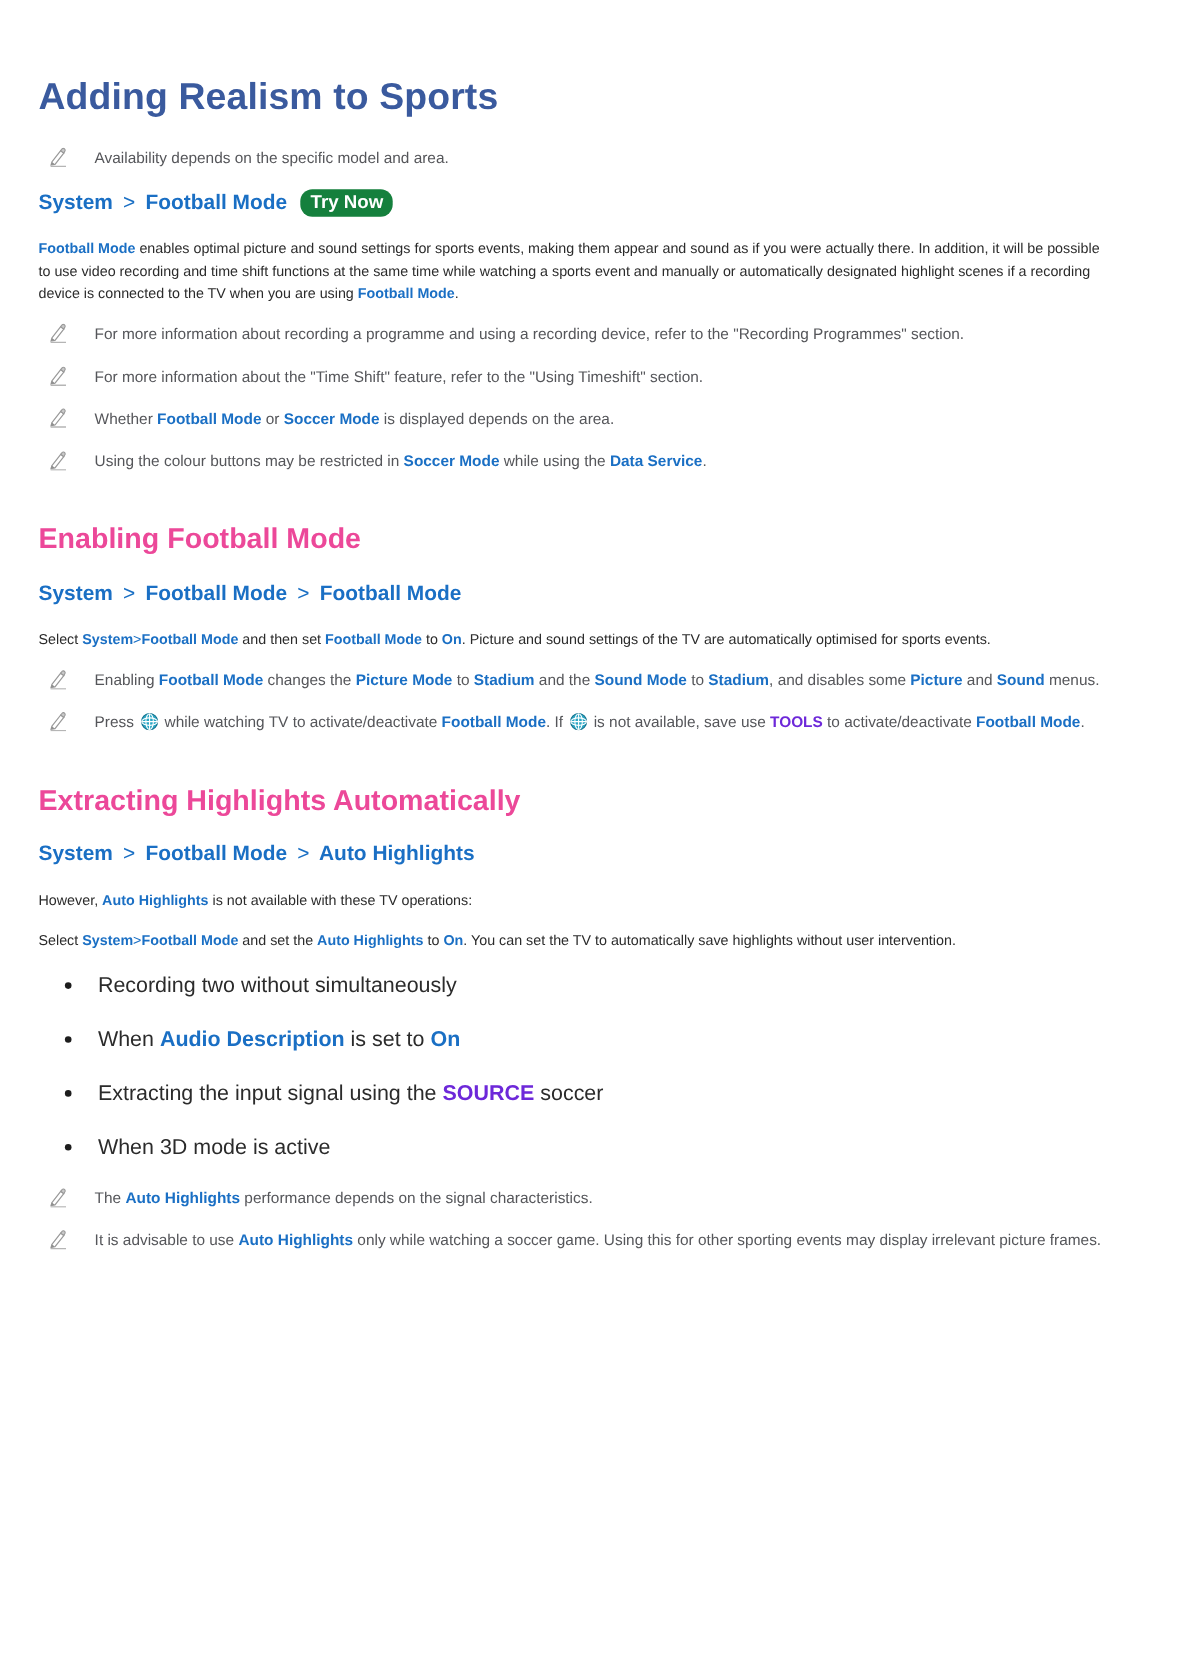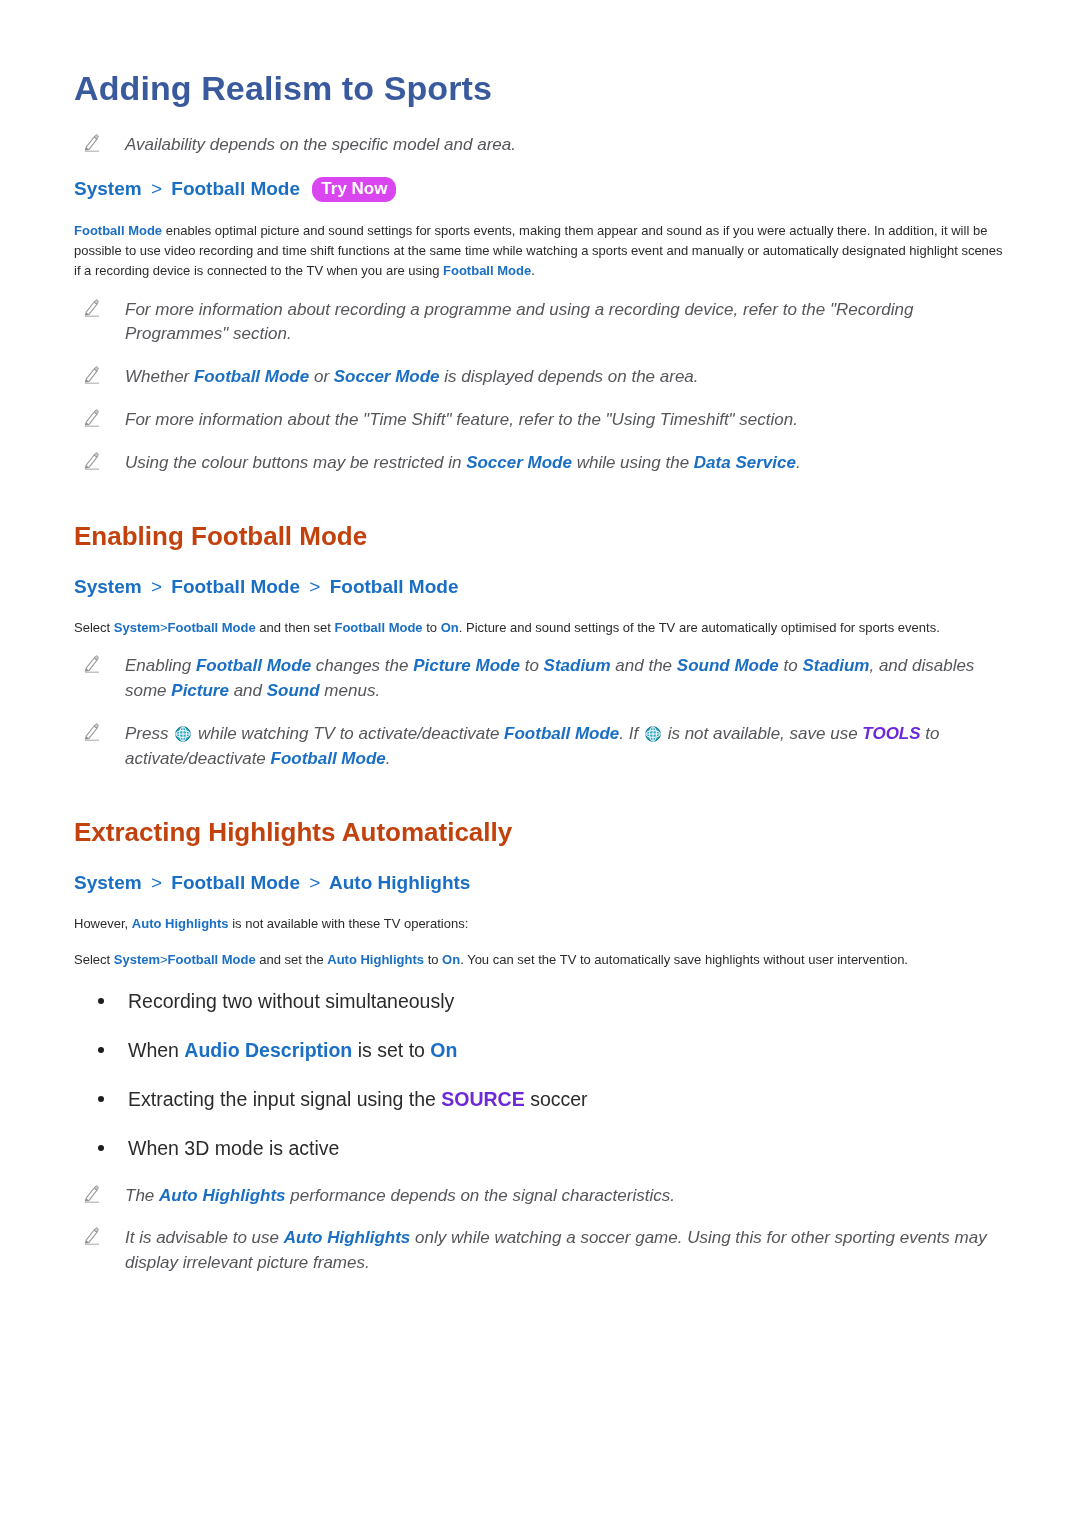--- a/index.html
+++ b/index.html
@@ -12,57 +12,57 @@
     height: 1527px;
     font-family: "Liberation Sans", sans-serif;
     color: #2b2b2b;
     -webkit-font-smoothing: antialiased;
   }
   .page {
     position: relative;
     width: 1080px;
     height: 1204px;
     box-sizing: border-box;
-    padding: 60px 72px 0 74px;
+    padding: 60px 72px 0 35px;
     border-radius: 25px;
   }
 
   
   h1.doc-title {
     font-size: 34px;
     font-weight: bold;
     color: #3a5a9e;
     margin: 10px 0 26px 0;
     letter-spacing: .1px;
     line-height: 1.1;
   }
   h2.section-title {
     font-size: 26px;
     font-weight: bold;
-    color: #c2410c;
+    color: #ec4899;
     margin: 46px 0 22px 0;
     line-height: 1.15;
   }
 
   
   .breadcrumb {
     font-size: 19px;
     font-weight: bold;
     color: #1a6fc4;
     margin: 0 0 18px 0;
     line-height: 1.4;
   }
   .breadcrumb .sep {
     color: #1a6fc4;
     font-weight: normal;
     padding: 0 4px;
   }
   .trynow {
     display: inline-block;
-    background: #d946ef;
+    background: #15803d;
     color: #ffffff;
     font-size: 17px;
     font-weight: bold;
     border-radius: 11px;
     padding: 1px 9px 3px 9px;
     margin-left: 7px;
     vertical-align: 1px;
     line-height: 1.25;
   }
 
@@ -75,25 +75,24 @@
   }
   .kw      { color: #1a6fc4; font-weight: bold; }
   .kw-teal { color: #6d28d9; font-weight: bold; }
   .gt      { color: #1a6fc4; font-weight: normal; }
 
   
   .note {
     position: relative;
     display: block;
     padding-left: 51px;
-    font-size: 17px;
+    font-size: 14px;
     line-height: 1.46;
     color: #55565a;
     margin: 0 0 18px 0;
-    font-style: italic;
   }
   .note .kw, .note .kw-teal { font-weight: bold; }
   .note .kw { color: #1a6fc4; }
   .note-icon {
     position: absolute;
     left: 9px;
     top: 1px;
     width: 18px;
     height: 18px;
   }
@@ -175,33 +174,33 @@
 
   <div class="note">
     <span class="note-icon">
       <svg viewBox="0 0 18 18" width="18" height="18">
         <path d="M3.2 13.2 L11.2 3.0 L14.0 5.2 L6.0 15.4 L2.4 16.0 Z" fill="#ffffff" stroke="#9a9a9a" stroke-width="1.1"></path>
         <path d="M11.2 3.0 L12.6 1.2 C13.2 .6 14.2 .8 14.8 1.5 C15.4 2.2 15.4 3.2 14.8 3.7 L14.0 5.2 Z" fill="#c9c9c9" stroke="#9a9a9a" stroke-width="1"></path>
         <path d="M2.4 16.0 L6.0 15.4 L3.2 13.2 Z" fill="#8f8f8f"></path>
         <path d="M2.0 17.2 L16.0 17.2" stroke="#b5b5b5" stroke-width="1.2"></path>
       </svg>
     </span>
+    <span>For more information about the "Time Shift" feature, refer to the "Using Timeshift" section.</span>
+  </div>
+
+  <div class="note">
+    <span class="note-icon">
+      <svg viewBox="0 0 18 18" width="18" height="18">
+        <path d="M3.2 13.2 L11.2 3.0 L14.0 5.2 L6.0 15.4 L2.4 16.0 Z" fill="#ffffff" stroke="#9a9a9a" stroke-width="1.1"></path>
+        <path d="M11.2 3.0 L12.6 1.2 C13.2 .6 14.2 .8 14.8 1.5 C15.4 2.2 15.4 3.2 14.8 3.7 L14.0 5.2 Z" fill="#c9c9c9" stroke="#9a9a9a" stroke-width="1"></path>
+        <path d="M2.4 16.0 L6.0 15.4 L3.2 13.2 Z" fill="#8f8f8f"></path>
+        <path d="M2.0 17.2 L16.0 17.2" stroke="#b5b5b5" stroke-width="1.2"></path>
+      </svg>
+    </span>
     <span>Whether </span><span class="kw">Football Mode</span><span> or </span><span class="kw">Soccer Mode</span><span> is displayed depends on the area.</span>
-  </div>
-
-  <div class="note">
-    <span class="note-icon">
-      <svg viewBox="0 0 18 18" width="18" height="18">
-        <path d="M3.2 13.2 L11.2 3.0 L14.0 5.2 L6.0 15.4 L2.4 16.0 Z" fill="#ffffff" stroke="#9a9a9a" stroke-width="1.1"></path>
-        <path d="M11.2 3.0 L12.6 1.2 C13.2 .6 14.2 .8 14.8 1.5 C15.4 2.2 15.4 3.2 14.8 3.7 L14.0 5.2 Z" fill="#c9c9c9" stroke="#9a9a9a" stroke-width="1"></path>
-        <path d="M2.4 16.0 L6.0 15.4 L3.2 13.2 Z" fill="#8f8f8f"></path>
-        <path d="M2.0 17.2 L16.0 17.2" stroke="#b5b5b5" stroke-width="1.2"></path>
-      </svg>
-    </span>
-    <span>For more information about the "Time Shift" feature, refer to the "Using Timeshift" section.</span>
   </div>
 
   <div class="note">
     <span class="note-icon">
       <svg viewBox="0 0 18 18" width="18" height="18">
         <path d="M3.2 13.2 L11.2 3.0 L14.0 5.2 L6.0 15.4 L2.4 16.0 Z" fill="#ffffff" stroke="#9a9a9a" stroke-width="1.1"></path>
         <path d="M11.2 3.0 L12.6 1.2 C13.2 .6 14.2 .8 14.8 1.5 C15.4 2.2 15.4 3.2 14.8 3.7 L14.0 5.2 Z" fill="#c9c9c9" stroke="#9a9a9a" stroke-width="1"></path>
         <path d="M2.4 16.0 L6.0 15.4 L3.2 13.2 Z" fill="#8f8f8f"></path>
         <path d="M2.0 17.2 L16.0 17.2" stroke="#b5b5b5" stroke-width="1.2"></path>
       </svg>

